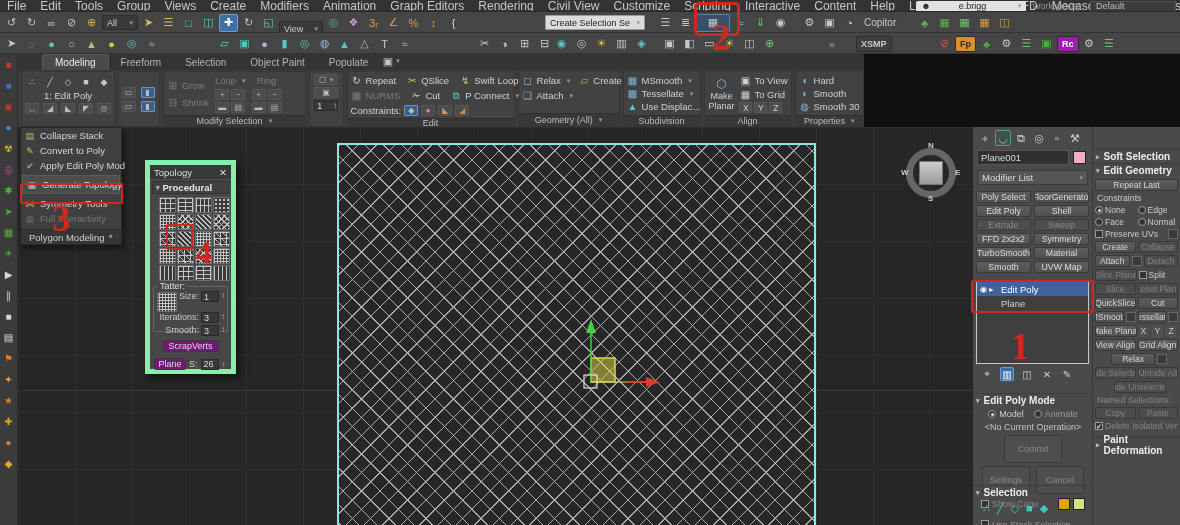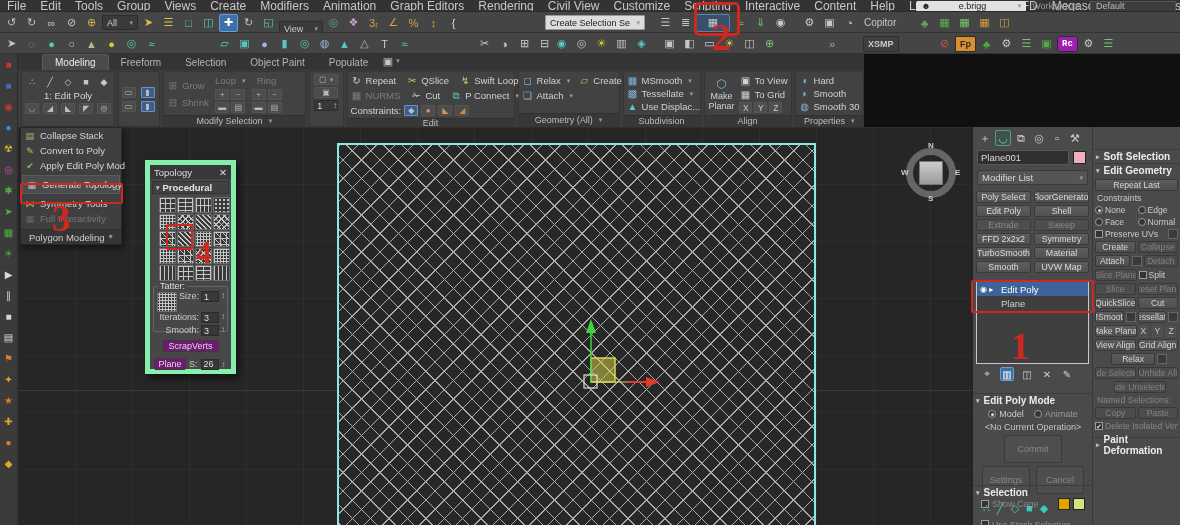--- a/index.html
+++ b/index.html
@@ -275,30 +275,30 @@
       <span class="tbicon">◧</span>
       <span class="tbicon">▭</span>
       <span class="tbicon" style="color: rgb(216, 200, 50);">☀</span>
       <span class="tbicon">◫</span>
       <span class="tbicon" style="color: rgb(111, 200, 111);">⊕</span>
     </div>
     <div class="tb-group" style="left: 820px;">
       <span class="tbicon" style="color: rgb(111, 200, 111); width: 24px;">»</span>
     </div>
     <div class="tb-group" style="left: 856px;">
-      <span class="tb-chip" style="background: rgb(63, 63, 63); color: rgb(200, 200, 200); margin-left: 7px;">XSMP</span>
+      <span class="tb-chip" style="background: rgb(63, 63, 63); color: rgb(200, 200, 200);">XSMP</span>
     </div>
     <div class="tb-group" style="left: 935px;">
       <span class="tbicon" style="color: rgb(216, 80, 80);">⊘</span>
       <span class="tb-chip" style="background: rgb(217, 143, 43); color: rgb(42, 42, 42);">Fp</span>
       <span class="tbicon" style="color: rgb(79, 174, 63);">♣</span>
       <span class="tbicon">⚙</span>
       <span class="tbicon" style="color: rgb(111, 200, 111);">☰</span>
       <span class="tbicon" style="color: rgb(79, 174, 63);">▣</span>
-      <span class="tb-chip" style="background: #a21caf; color: rgb(255, 255, 255); font-family: Liberation Mono, monospace;">Rc</span>
+      <span class="tb-chip" style="background: #a21caf; color: rgb(255, 255, 255);">Rc</span>
       <span class="tbicon">⚙</span>
       <span class="tbicon" style="color: rgb(111, 200, 111);">☰</span>
     </div>
   </div>
 
 <div id="leftstrip" class="abs">
     <span class="tbicon" style="color: rgb(192, 57, 43);">■</span>
     <span class="tbicon" style="color: rgb(61, 111, 180);">■</span>
     <span class="tbicon" style="color: rgb(192, 57, 43);">◉</span>
     <span class="tbicon" style="color: rgb(61, 143, 212);">●</span>

